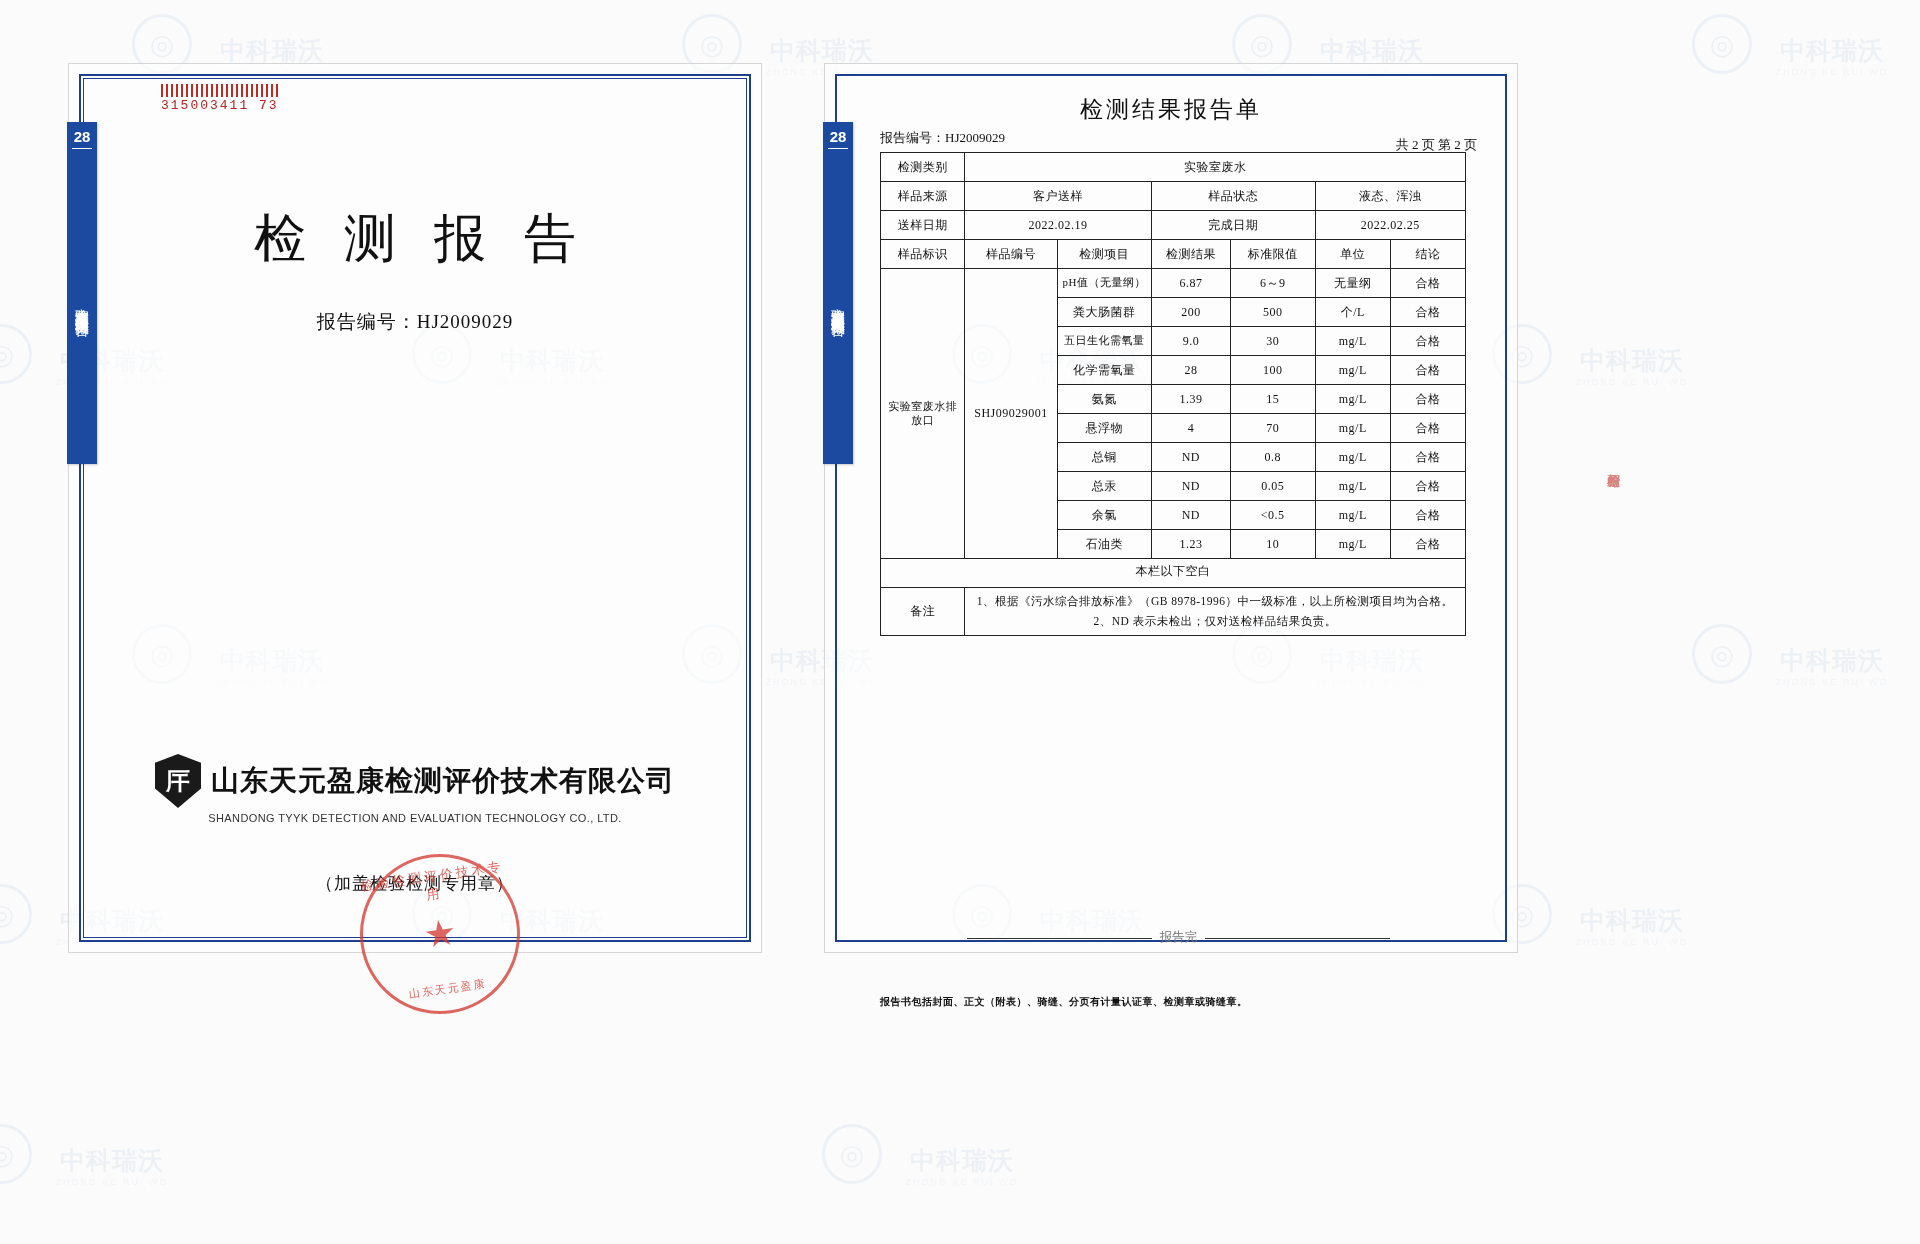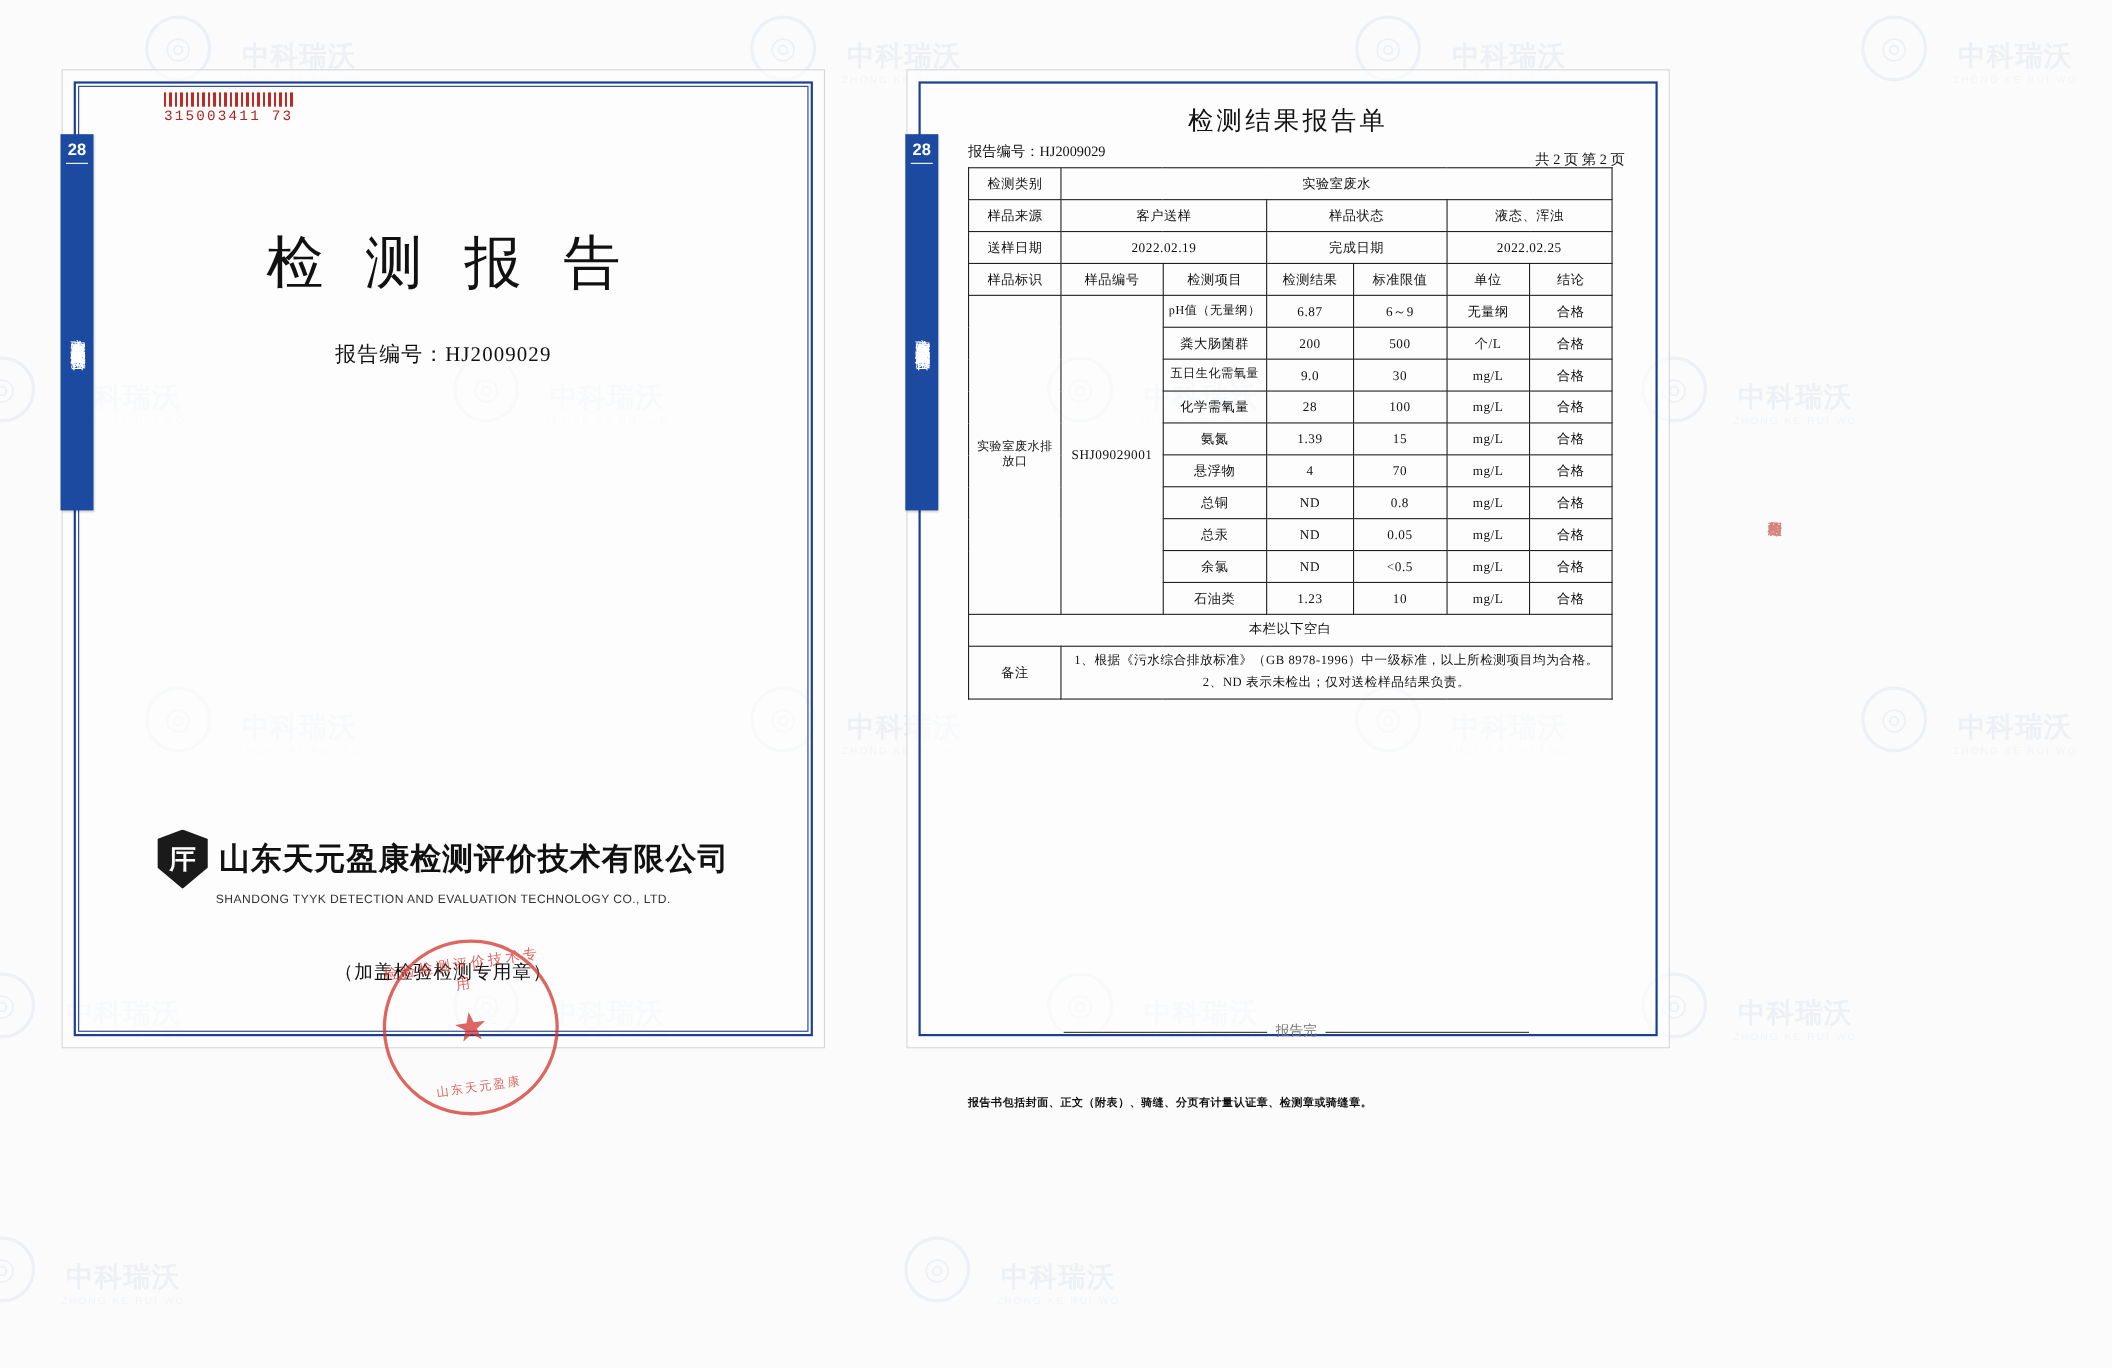--- a/index.html
+++ b/index.html
@@ -37,21 +37,21 @@
     margin-left:34px;
   }
 
   
   .sheet{
     position:absolute;
     background:rgba(255,255,255,.55);
     border:1px solid #d6d6d6;
     z-index:1;
   }
-  #page-left{left:56px;top:63px;width:692px;height:888px;}
+  #page-left{left:68px;top:63px;width:692px;height:888px;}
   #page-right{left:824px;top:63px;width:692px;height:888px;}
 
   .inner-border{
     position:absolute;inset:10px;
     border:2px solid #1c3f8f;
   }
   .inner-border2{
     position:absolute;inset:14px;
     border:1px solid #1c3f8f;
   }

